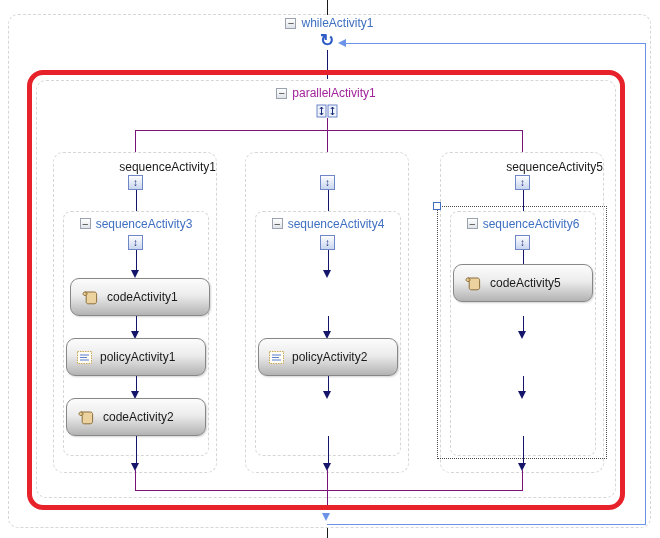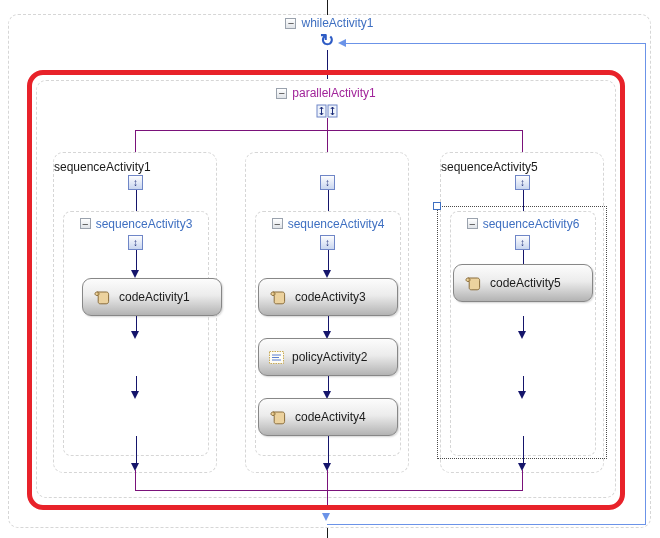--- a/index.html
+++ b/index.html
@@ -17,21 +17,21 @@
   .black{background:#1a1a1a;}
   .ah-down{position:absolute;width:0;height:0;border-left:4.5px solid transparent;border-right:4.5px solid transparent;border-top:8px solid #15156b;}
   .ah-down.blue-ah{border-top-color:#6b93e8;background:transparent;}
   .ah-left{position:absolute;width:0;height:0;border-top:4.5px solid transparent;border-bottom:4.5px solid transparent;border-right:8px solid #6b93e8;}
   .hdr{position:absolute;display:flex;align-items:center;justify-content:center;gap:5px;white-space:nowrap;}
   .collapse{width:11px;height:11px;box-sizing:border-box;border:1px solid #9aa2ad;background:linear-gradient(#ffffff,#dfe3e8);
     display:flex;align-items:center;justify-content:center;font-size:11px;line-height:8px;color:#444;flex:0 0 auto;}
   .seqicon{position:absolute;width:15px;height:15px;box-sizing:border-box;border:1px solid #6f86c7;
     background:linear-gradient(#fdfdfe,#c9d6ef);color:#1c2d7a;font-size:10px;line-height:13px;text-align:center;}
   .col{position:absolute;top:152px;width:164px;height:321px;border:1px dashed #d6d6d6;border-radius:10px;box-sizing:border-box;}
-  .col-title{position:absolute;top:7px;left:0;width:100%;text-align:left;}
+  .col-title{position:absolute;top:7px;left:0;width:100%;text-align:right;}
   .inner-box{position:absolute;left:9px;top:58px;width:146px;height:245px;border:1px dashed #d6d6d6;border-radius:8px;box-sizing:border-box;}
   .abox{position:absolute;width:140px;height:38px;box-sizing:border-box;border:1px solid #878787;border-radius:9px;
     background:linear-gradient(#fcfcfc,#ececec 45%,#b3b3b3);display:flex;align-items:center;gap:8px;padding-left:10px;
     box-shadow:1px 1px 2px rgba(0,0,0,0.18);}
   .blue-label{color:#3e6fc1;}
   .purple-label{color:#a1249a;}
   .loop{position:absolute;left:316px;top:31px;width:22px;height:19px;color:#2e5cc5;font-weight:bold;font-size:17px;line-height:19px;text-align:center;}
   .red-box{position:absolute;left:27px;top:70px;width:598px;height:440px;box-sizing:border-box;border:5px solid #e8222a;border-radius:16px;pointer-events:none;}
   .sel-rect{position:absolute;left:437px;top:206px;width:170px;height:253px;border:1px dotted #4a4a4a;box-sizing:border-box;}
   .sel-handle{position:absolute;left:433px;top:202px;width:8px;height:8px;box-sizing:border-box;border:1px solid #3e6fc1;background:#ffffff;}
@@ -98,37 +98,57 @@
       <span class="collapse">
           <span>−</span>
         </span>
       <span class="blue-label">sequenceActivity3</span>
     </div>
     <div class="seqicon" style="left:74px;top:82px"><span>↕</span></div>
 
     <div class="vl navy" style="left:82px;top:97px;height:20px"></div>
     <div class="ah-down" style="left:77px;top:117px"></div>
 
-    <div class="abox" style="left:28px;top:125px">
+    <div class="abox" style="left:16px;top:125px">
       <span>
         <svg width="18" height="15" viewBox="0 0 18 15">
           <path d="M4 2 C2.8 2 2 2.8 2 3.8 C2 4.8 2.8 5.5 4 5.5 L5.2 5.5 L5.2 11.8 C5.2 13 6 13.8 7.2 13.8 L13.2 13.8 C14.6 13.8 15.6 12.8 15.6 11.4 L15.6 4.2 C15.6 2.9 14.7 2 13.4 2 Z" fill="#ecd29e" stroke="#8a6d3b" stroke-width="1"></path>
           <path d="M4 2 C5.2 2 6 2.8 6 3.8 C6 4.8 5.2 5.5 4 5.5" fill="#d9b977" stroke="#8a6d3b" stroke-width="1"></path>
         </svg>
       </span>
       <span>codeActivity1</span>
     </div>
 
     <div class="vl navy" style="left:82px;top:163px;height:15px"></div>
     <div class="ah-down" style="left:77px;top:178px"></div>
 
+    <div class="abox" style="left:12px;top:185px">
+      <span>
+        <svg width="15" height="13" viewBox="0 0 15 13">
+          <rect x="0.5" y="0.5" width="14" height="12" fill="#fffdf4" stroke="#c9ab56" stroke-width="1" stroke-dasharray="1.5,1"></rect>
+          <line x1="3" y1="4" x2="12" y2="4" stroke="#5b7fd4" stroke-width="1"></line>
+          <line x1="3" y1="6.5" x2="10" y2="6.5" stroke="#5b7fd4" stroke-width="1"></line>
+          <line x1="3" y1="9" x2="12" y2="9" stroke="#5b7fd4" stroke-width="1"></line>
+        </svg>
+      </span>
+      <span>policyActivity1</span>
+    </div>
 
     <div class="vl navy" style="left:82px;top:223px;height:15px"></div>
     <div class="ah-down" style="left:77px;top:238px"></div>
 
+    <div class="abox" style="left:12px;top:245px">
+      <span>
+        <svg width="18" height="15" viewBox="0 0 18 15">
+          <path d="M4 2 C2.8 2 2 2.8 2 3.8 C2 4.8 2.8 5.5 4 5.5 L5.2 5.5 L5.2 11.8 C5.2 13 6 13.8 7.2 13.8 L13.2 13.8 C14.6 13.8 15.6 12.8 15.6 11.4 L15.6 4.2 C15.6 2.9 14.7 2 13.4 2 Z" fill="#ecd29e" stroke="#8a6d3b" stroke-width="1"></path>
+          <path d="M4 2 C5.2 2 6 2.8 6 3.8 C6 4.8 5.2 5.5 4 5.5" fill="#d9b977" stroke="#8a6d3b" stroke-width="1"></path>
+        </svg>
+      </span>
+      <span>codeActivity2</span>
+    </div>
 
     <div class="vl navy" style="left:82px;top:283px;height:27px"></div>
     <div class="ah-down" style="left:77px;top:310px"></div>
   </div>
 
   <div class="col" style="left:245px">
     <div class="seqicon" style="left:74px;top:22px"><span>↕</span></div>
     <div class="vl navy" style="left:82px;top:37px;height:21px"></div>
 
     <div class="inner-box"></div>
@@ -136,57 +156,39 @@
       <span class="collapse">
           <span>−</span>
         </span>
       <span class="blue-label">sequenceActivity4</span>
     </div>
     <div class="seqicon" style="left:74px;top:82px"><span>↕</span></div>
 
     <div class="vl navy" style="left:82px;top:97px;height:20px"></div>
     <div class="ah-down" style="left:77px;top:117px"></div>
 
-    <div class="abox" style="left:12px;top:125px">
-      <span>
-        <svg width="18" height="15" viewBox="0 0 18 15">
-          <path d="M4 2 C2.8 2 2 2.8 2 3.8 C2 4.8 2.8 5.5 4 5.5 L5.2 5.5 L5.2 11.8 C5.2 13 6 13.8 7.2 13.8 L13.2 13.8 C14.6 13.8 15.6 12.8 15.6 11.4 L15.6 4.2 C15.6 2.9 14.7 2 13.4 2 Z" fill="#ecd29e" stroke="#8a6d3b" stroke-width="1"></path>
-          <path d="M4 2 C5.2 2 6 2.8 6 3.8 C6 4.8 5.2 5.5 4 5.5" fill="#d9b977" stroke="#8a6d3b" stroke-width="1"></path>
-        </svg>
-      </span>
-      <span>codeActivity3</span>
-    </div>
 
     <div class="vl navy" style="left:82px;top:163px;height:15px"></div>
     <div class="ah-down" style="left:77px;top:178px"></div>
 
     <div class="abox" style="left:12px;top:185px">
       <span>
         <svg width="15" height="13" viewBox="0 0 15 13">
           <rect x="0.5" y="0.5" width="14" height="12" fill="#fffdf4" stroke="#c9ab56" stroke-width="1" stroke-dasharray="1.5,1"></rect>
           <line x1="3" y1="4" x2="12" y2="4" stroke="#5b7fd4" stroke-width="1"></line>
           <line x1="3" y1="6.5" x2="10" y2="6.5" stroke="#5b7fd4" stroke-width="1"></line>
           <line x1="3" y1="9" x2="12" y2="9" stroke="#5b7fd4" stroke-width="1"></line>
         </svg>
       </span>
       <span>policyActivity2</span>
     </div>
 
     <div class="vl navy" style="left:82px;top:223px;height:15px"></div>
     <div class="ah-down" style="left:77px;top:238px"></div>
 
-    <div class="abox" style="left:12px;top:245px">
-      <span>
-        <svg width="18" height="15" viewBox="0 0 18 15">
-          <path d="M4 2 C2.8 2 2 2.8 2 3.8 C2 4.8 2.8 5.5 4 5.5 L5.2 5.5 L5.2 11.8 C5.2 13 6 13.8 7.2 13.8 L13.2 13.8 C14.6 13.8 15.6 12.8 15.6 11.4 L15.6 4.2 C15.6 2.9 14.7 2 13.4 2 Z" fill="#ecd29e" stroke="#8a6d3b" stroke-width="1"></path>
-          <path d="M4 2 C5.2 2 6 2.8 6 3.8 C6 4.8 5.2 5.5 4 5.5" fill="#d9b977" stroke="#8a6d3b" stroke-width="1"></path>
-        </svg>
-      </span>
-      <span>codeActivity4</span>
-    </div>
 
     <div class="vl navy" style="left:82px;top:283px;height:27px"></div>
     <div class="ah-down" style="left:77px;top:310px"></div>
   </div>
 
   <div class="col" style="left:440px">
     <div class="col-title">sequenceActivity5</div>
     <div class="seqicon" style="left:74px;top:22px"><span>↕</span></div>
     <div class="vl navy" style="left:82px;top:37px;height:21px"></div>
 

